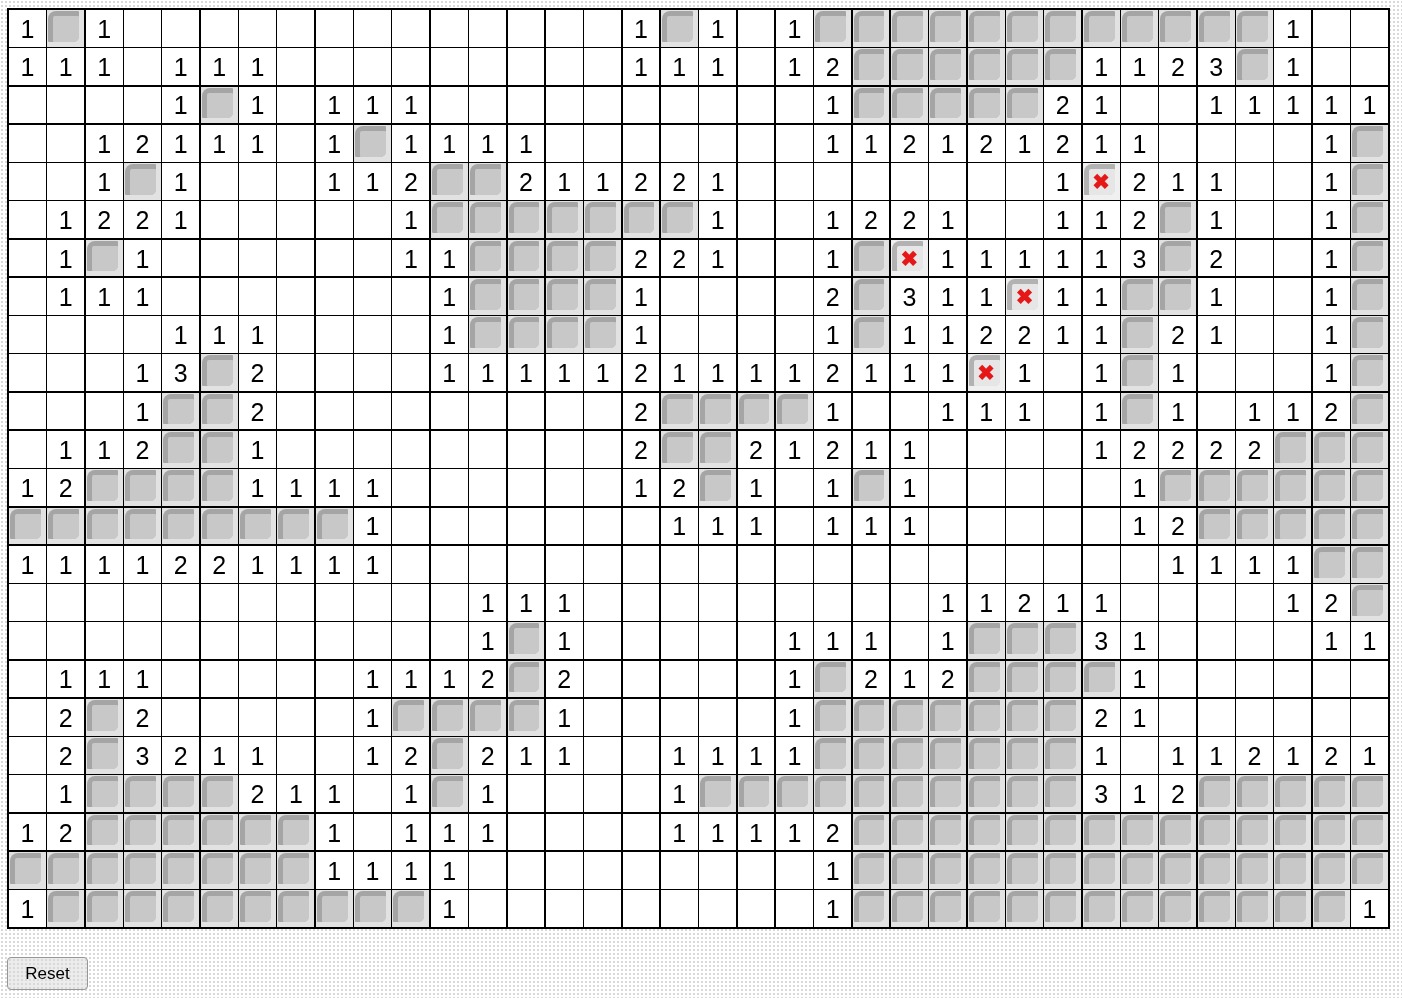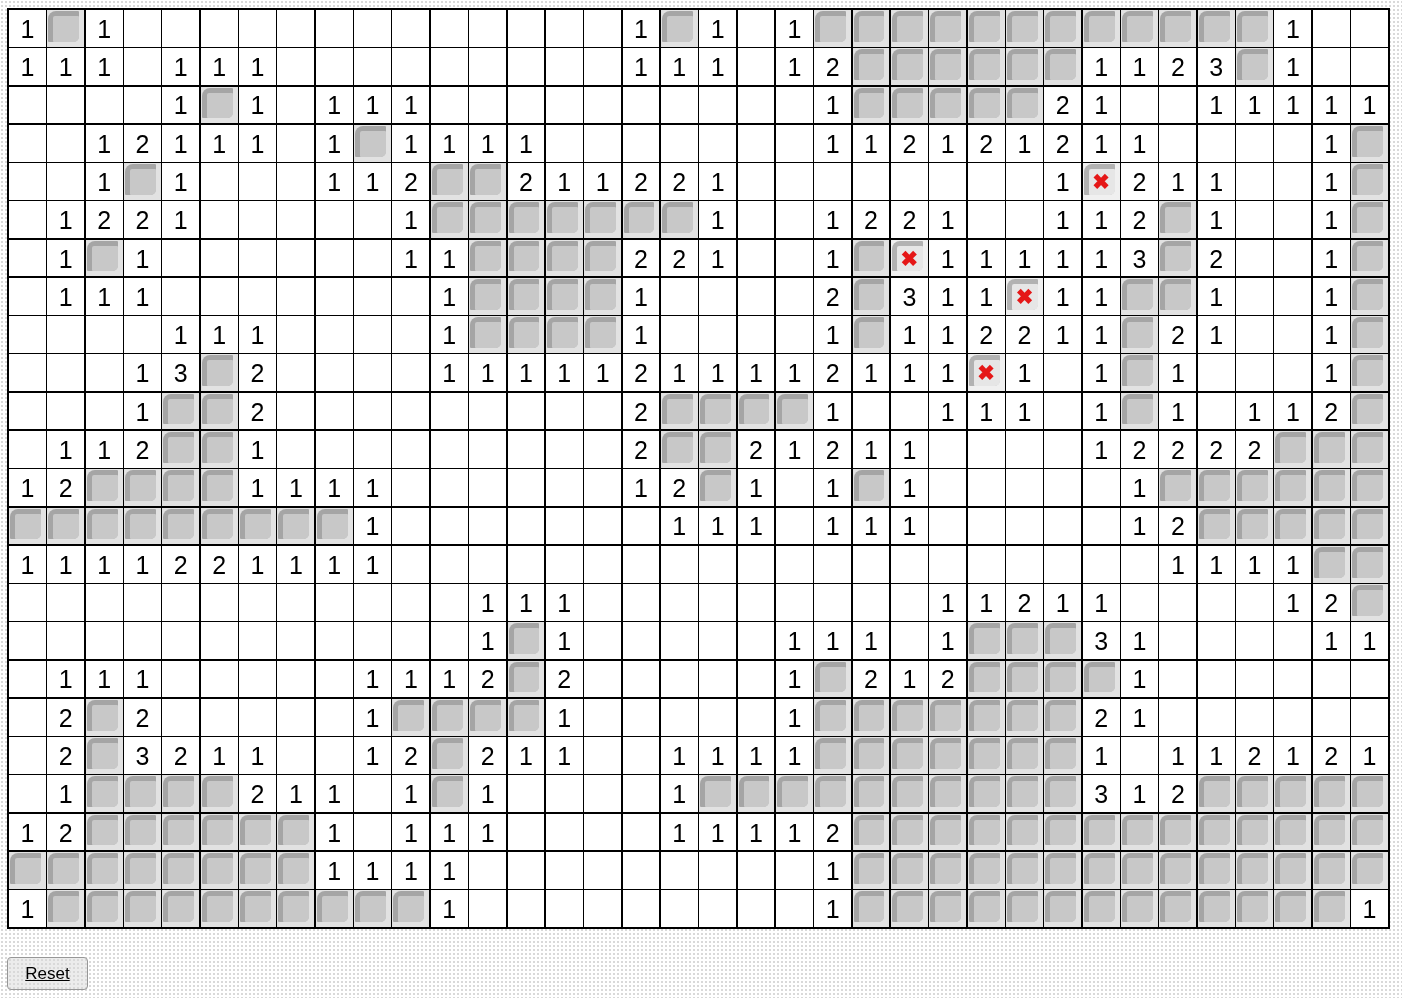--- a/index.html
+++ b/index.html
@@ -98,21 +98,20 @@
     height: 33px;
     font-family: "Liberation Sans", sans-serif;
     font-size: 17px;
     color: #000;
     background-color: var(--button-bg);
     background-image: radial-gradient(var(--page-dot) 0.9px, transparent 1.1px);
     background-size: 4px 4px;
     border: 1px solid var(--button-border);
     border-radius: 4px;
     cursor: pointer;
-    text-decoration: underline;
   }
 </style>
 </head>
 <body>
 
 <div class="board" id="board">
     <div class="cell">
       <span class="num">1</span>
     </div>
     <div class="cell">

